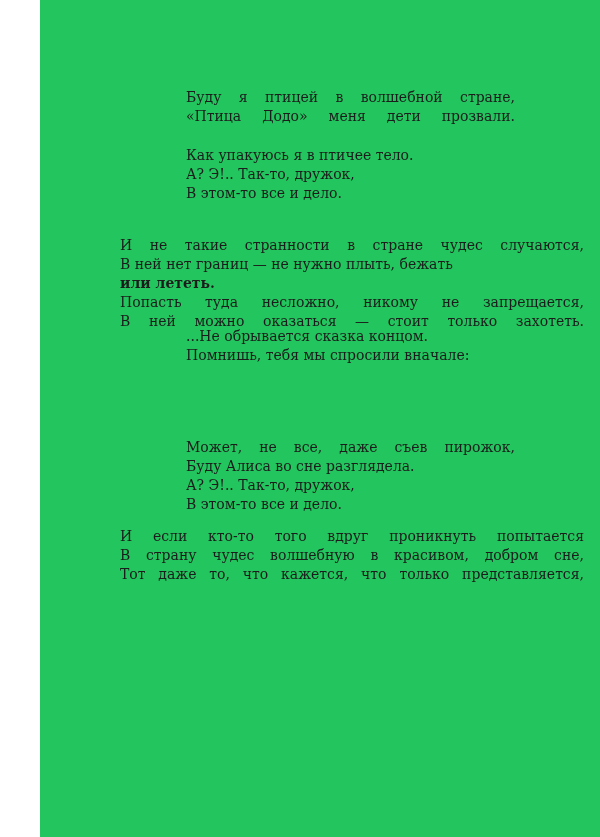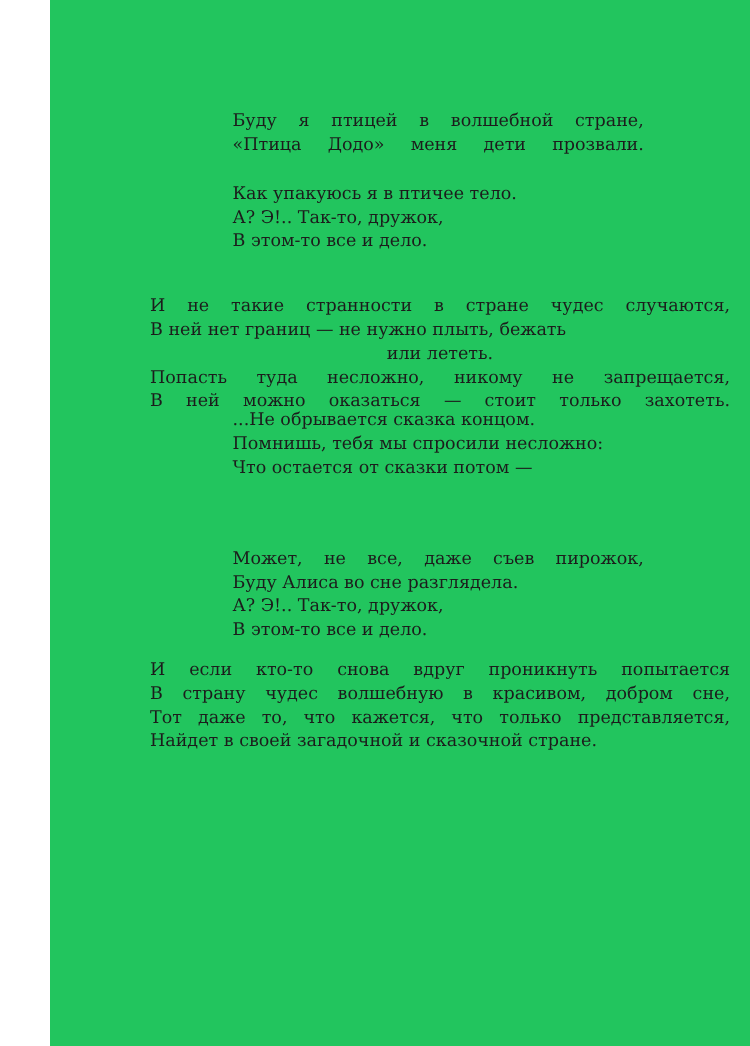--- a/index.html
+++ b/index.html
@@ -37,21 +37,22 @@
     height: 19px;
     white-space: normal;
   }
   
   .j {
     text-align: justify;
     text-align-last: justify;
   }
   
   .r {
-    text-align: center;
+    text-align: left;
+    font-weight: bold;
   }
   .s1 { top: 88px; }
   .s2 { top: 146px; }
   .s3 { top: 236px; }
   .s4 { top: 327px; }
   .s5 { top: 438px; }
   .s6 { top: 527px; }
 </style>
 </head>
 <body>
@@ -72,31 +73,29 @@
   <section class="stanza full s3">
     <div class="line j">И не такие странности в стране чудес случаются,</div>
     <div class="line">В ней нет границ — не нужно плыть, бежать</div>
     <div class="line r">или лететь.</div>
     <div class="line j">Попасть туда несложно, никому не запрещается,</div>
     <div class="line j">В ней можно оказаться — стоит только захотеть.</div>
   </section>
 
   <section class="stanza indent s4">
     <div class="line">...Не обрывается сказка концом.</div>
-    <div class="line">Помнишь, тебя мы спросили несложно:</div>
-    <div class="line">Что остается от сказки потом —</div>
+    <div class="line">Помнишь, тебя мы спросили вначале:</div>
   </section>
 
   <section class="stanza indent s5">
     <div class="line j">Может, не все, даже съев пирожок,</div>
     <div class="line">Буду Алиса во сне разглядела.</div>
     <div class="line">А? Э!.. Так-то, дружок,</div>
     <div class="line">В этом-то все и дело.</div>
   </section>
 
   <section class="stanza full s6">
-    <div class="line j">И если кто-то снова вдруг проникнуть попытается</div>
+    <div class="line j">И если кто-то того вдруг проникнуть попытается</div>
     <div class="line j">В страну чудес волшебную в красивом, добром сне,</div>
     <div class="line j">Тот даже то, что кажется, что только представляется,</div>
-    <div class="line">Найдет в своей загадочной и сказочной стране.</div>
   </section>
 
 </div>
 
 </body></html>

